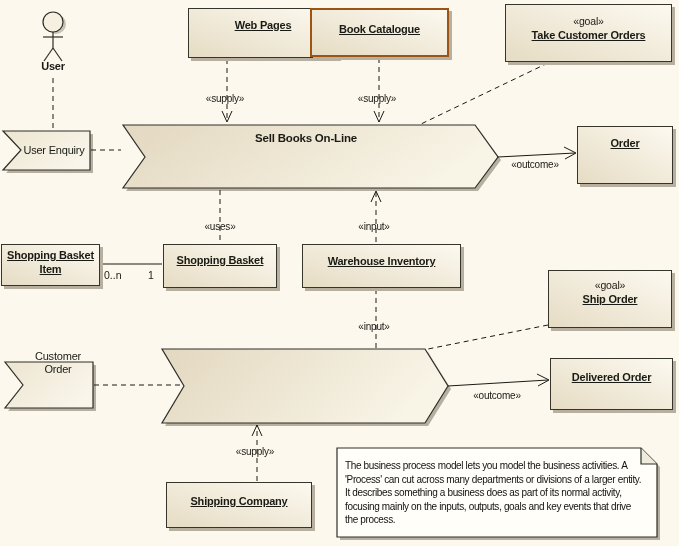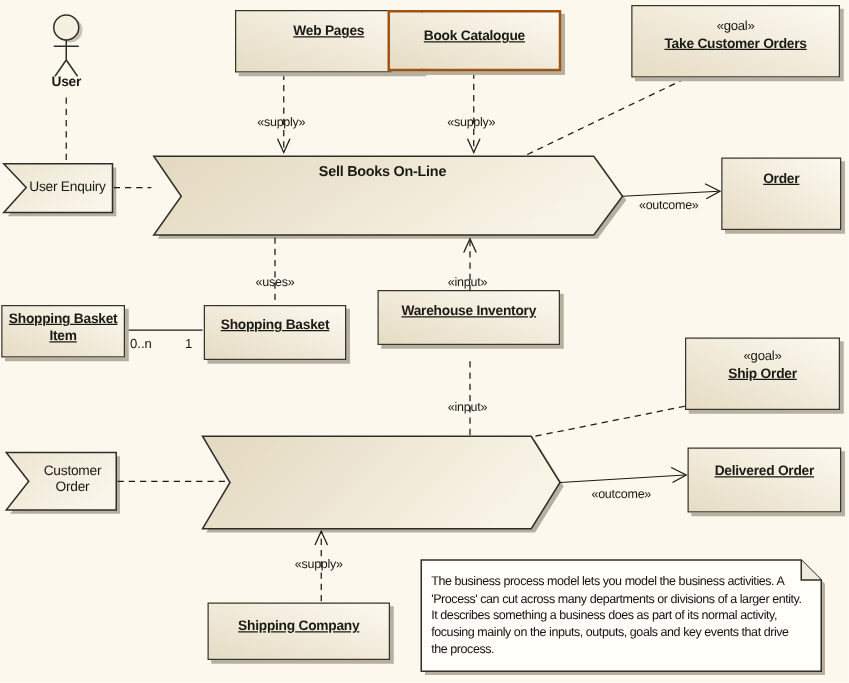--- a/index.html
+++ b/index.html
@@ -174,21 +174,21 @@
 
   <div class="node box" style="left:1px;top:244px;width:99px;height:42px;padding-top:3px;">
     <div class="obj-name">Shopping Basket</div>
     <div class="obj-name">Item</div>
   </div>
 
   <div class="node box" style="left:163px;top:244px;width:114px;height:44px;padding-top:8px;">
     <div class="obj-name">Shopping Basket</div>
   </div>
 
-  <div class="node box" style="left:302px;top:232px;width:146px;height:44px;padding-top:9px;">
+  <div class="node box" style="left:302px;top:244px;width:159px;height:44px;padding-top:9px;">
     <div class="obj-name">Warehouse Inventory</div>
   </div>
 
   <div class="node box" style="left:548px;top:270px;width:124px;height:58px;padding-top:8px;">
     <div class="stereo">«goal»</div>
     <div class="obj-name">Ship Order</div>
   </div>
 
   <div class="node box" style="left:550px;top:358px;width:123px;height:52px;padding-top:11px;">
     <div class="obj-name">Delivered Order</div>
@@ -196,21 +196,21 @@
 
   <div class="node box" style="left:166px;top:482px;width:146px;height:46px;padding-top:11px;">
     <div class="obj-name">Shipping Company</div>
   </div>
 
   <div class="lbl bold" style="left:33px;top:60px;width:40px;">User</div>
 
   <div class="proc-name" style="left:186px;top:132px;width:240px;">Sell Books On-Line</div>
 
   <div class="flag-name" style="left:18px;top:144px;width:72px;z-index:3;">User Enquiry</div>
-  <div class="flag-name" style="left:25px;top:371px;width:66px;">
+  <div class="flag-name" style="left:25px;top:350px;width:66px;">
     <div>Customer</div>
     <div>Order</div>
   </div>
 
   <div class="lbl" style="left:195px;top:93px;width:60px;">«supply»</div>
   <div class="lbl" style="left:347px;top:93px;width:60px;">«supply»</div>
   <div class="lbl" style="left:500px;top:159px;width:70px;">«outcome»</div>
   <div class="lbl" style="left:190px;top:221px;width:60px;">«uses»</div>
   <div class="lbl" style="left:344px;top:221px;width:60px;">«input»</div>
   <div class="lbl" style="left:344px;top:321px;width:60px;">«input»</div>

